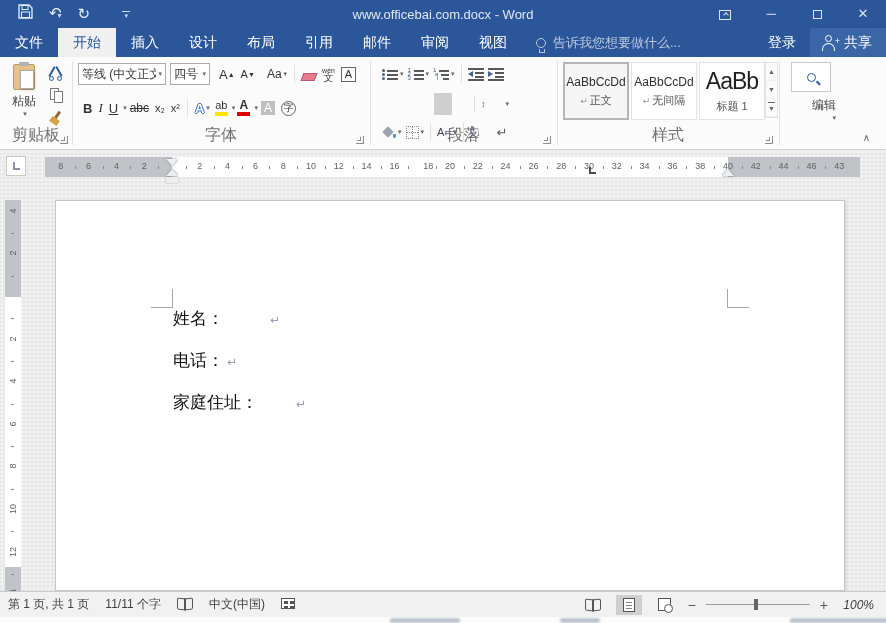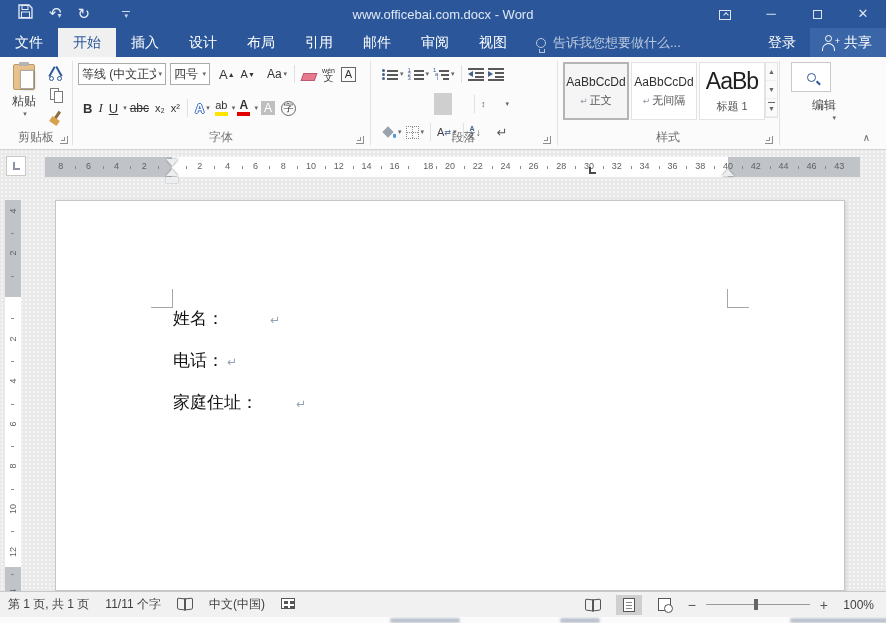--- a/index.html
+++ b/index.html
@@ -32,21 +32,21 @@
   .signin{margin-left:auto;line-height:29px;padding:0 14px;font-size:14px;}
   .share{background:#3a66a8;display:flex;align-items:center;gap:6px;padding:0 14px 0 12px;font-size:14px;}
   .person{width:16px;height:15px;position:relative;}
   .person .head{position:absolute;left:3px;top:0;width:7px;height:7px;border:1.4px solid #fff;border-radius:50%;}
   .person .body{position:absolute;left:0;top:8px;width:13px;height:8px;border:1.4px solid #fff;border-bottom:none;border-radius:7px 7px 0 0;}
   .person .plus{position:absolute;right:-2px;top:2px;font-size:9px;color:#fff;line-height:9px;}
 
   
   .ribbon{position:absolute;top:57px;left:0;width:886px;height:93px;background:#fbfbfb;border-bottom:1px solid #d4d4d4;font-size:12px;color:#444;}
   .rsep{position:absolute;top:4px;width:1px;height:84px;background:#e2e2e2;}
-  .grouplabel{position:absolute;bottom:3px;font-size:12px;color:#717171;text-align:center;}
+  .grouplabel{position:absolute;bottom:3px;font-size:16px;color:#717171;text-align:center;}
   .launcher{position:absolute;bottom:5px;width:8px;height:8px;border-right:1px solid #8f8f8f;border-bottom:1px solid #8f8f8f;}
   .launcher:after{content:"";position:absolute;right:2px;bottom:2px;width:3px;height:3px;border-right:1px solid #8f8f8f;border-bottom:1px solid #8f8f8f;}
   .dd{font-size:7px;color:#666;margin-left:2px;}
   .collapse{position:absolute;right:16px;bottom:6px;color:#666;font-size:10px;}
 
   
   .pastebtn{position:absolute;left:6px;top:5px;width:36px;height:72px;text-align:center;}
   .clipicon{margin:2px auto 3px;width:22px;height:26px;background:#e8c28a;border:1px solid #ba9a66;border-radius:2px;position:relative;}
   .clipicon .clip{position:absolute;left:5px;top:-3px;width:10px;height:4px;background:#b3b3b3;border-radius:1px;}
   .clipicon .page{position:absolute;left:6px;top:5px;width:14px;height:19px;background:#fff;border:1px solid #a9a9a9;}
@@ -171,21 +171,21 @@
   .sright{margin-left:auto;display:flex;align-items:center;margin-right:12px;gap:10px;}
   .viewbtn{width:26px;height:20px;display:flex;align-items:center;justify-content:center;}
   .viewbtn.sel{background:#cfcfcf;}
   .pageic{width:12px;height:14px;border:1px solid #555;background:#fff;position:relative;}
   .pageic:after{content:"";position:absolute;left:2px;top:3px;right:2px;height:1px;background:#888;box-shadow:0 3px #888,0 6px #888;}
   .webic{width:13px;height:13px;border:1px solid #555;background:#fff;position:relative;}
   .webic:after{content:"";position:absolute;right:-3px;bottom:-3px;width:7px;height:7px;border:1px solid #555;border-radius:50%;background:#fff;}
   .zoomtrack{width:104px;height:1px;background:#9a9a9a;position:relative;}
   .zoomthumb{position:absolute;left:48px;top:-5px;width:4px;height:11px;background:#666;}
   .zsign{font-size:14px;color:#555;}
-  .zpct{font-size:12px;color:#3f3f3f;width:36px;text-align:right;}
+  .zpct{font-size:12px;color:#3f3f3f;width:36px;text-align:right;font-style:italic;}
 
   
   .cutstrip{position:absolute;top:617px;left:0;width:886px;height:6px;background:#fbfbfb;overflow:hidden;}
   .blob{position:absolute;top:1px;height:5px;background:#aeb6c4;filter:blur(1px);border-radius:2px;opacity:.8;}
 </style>
 </head>
 <body>
 
 <div class="app">
 

